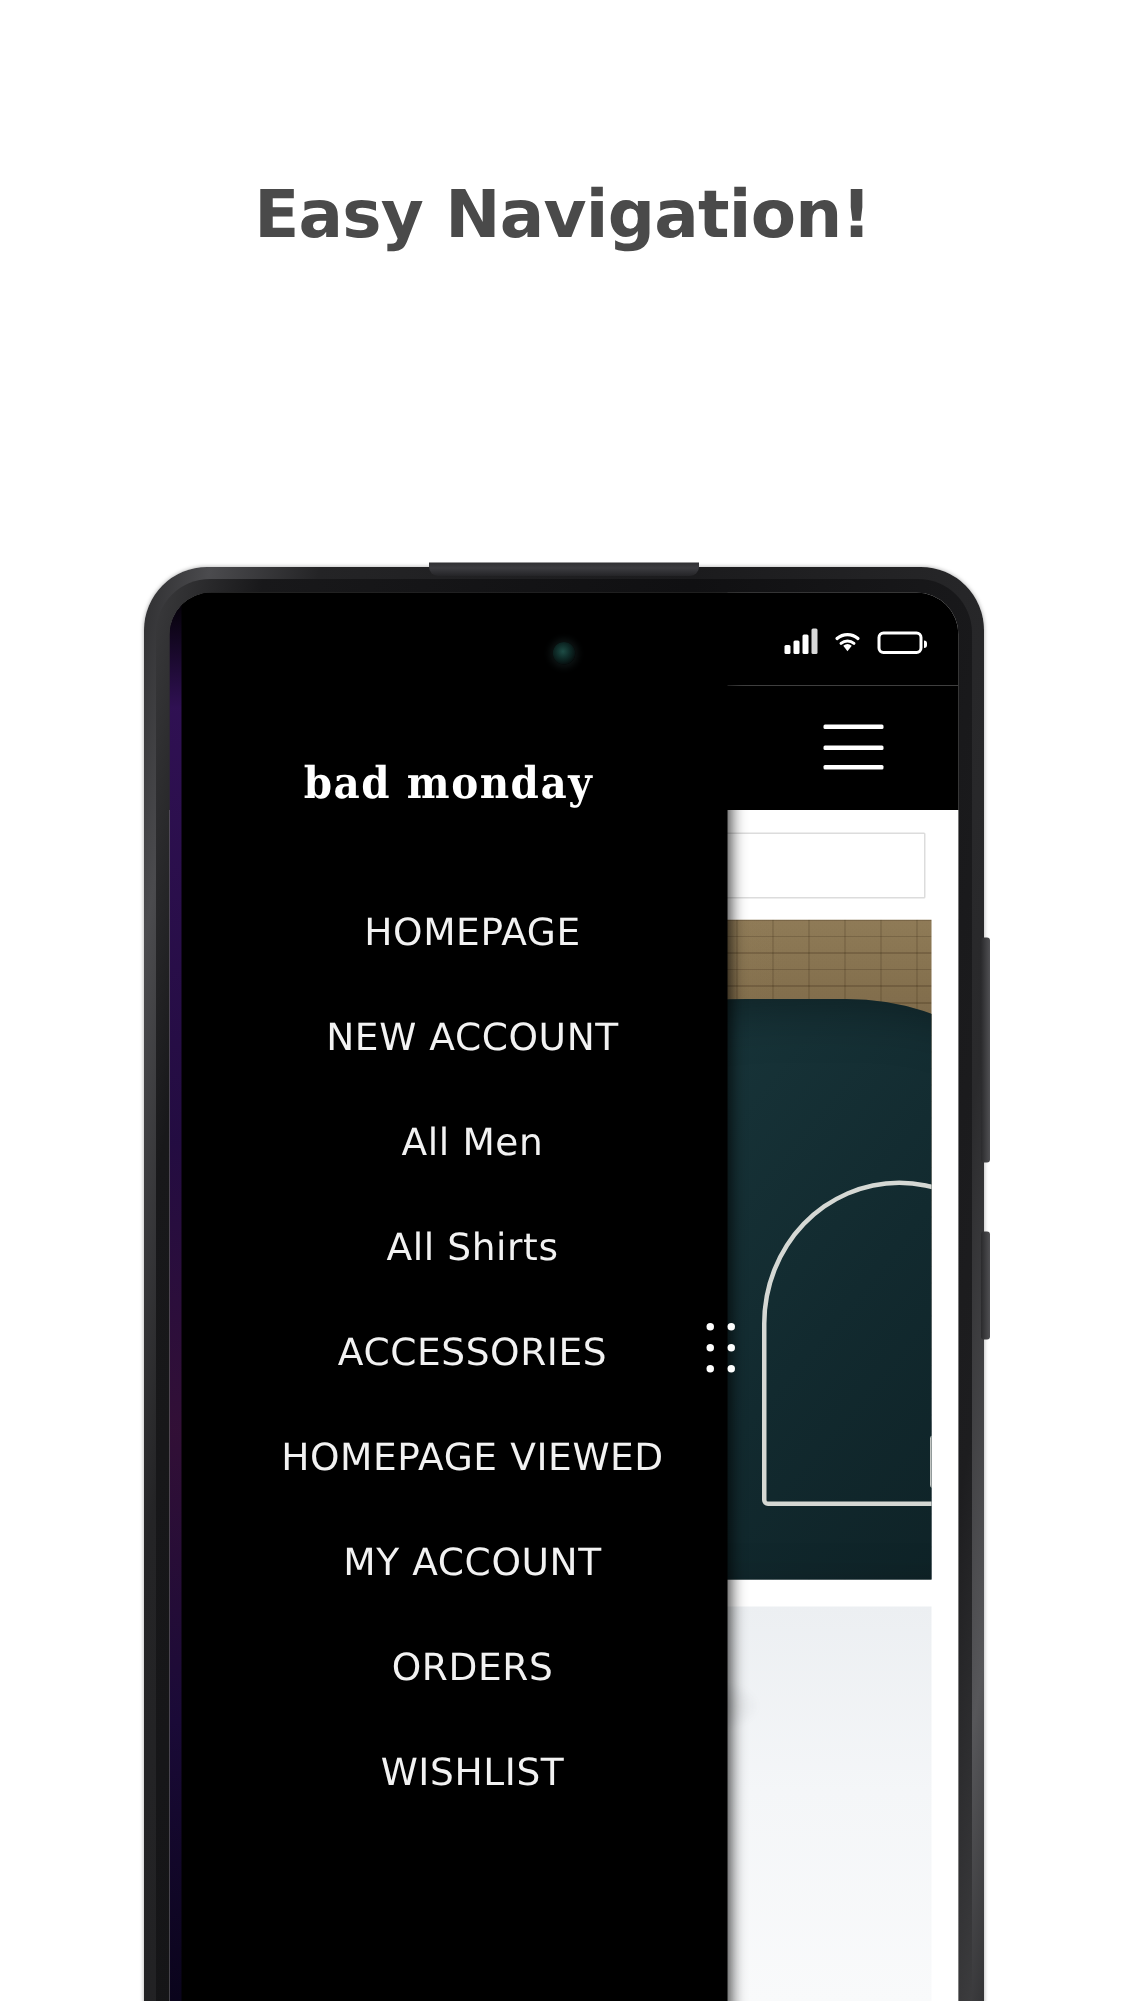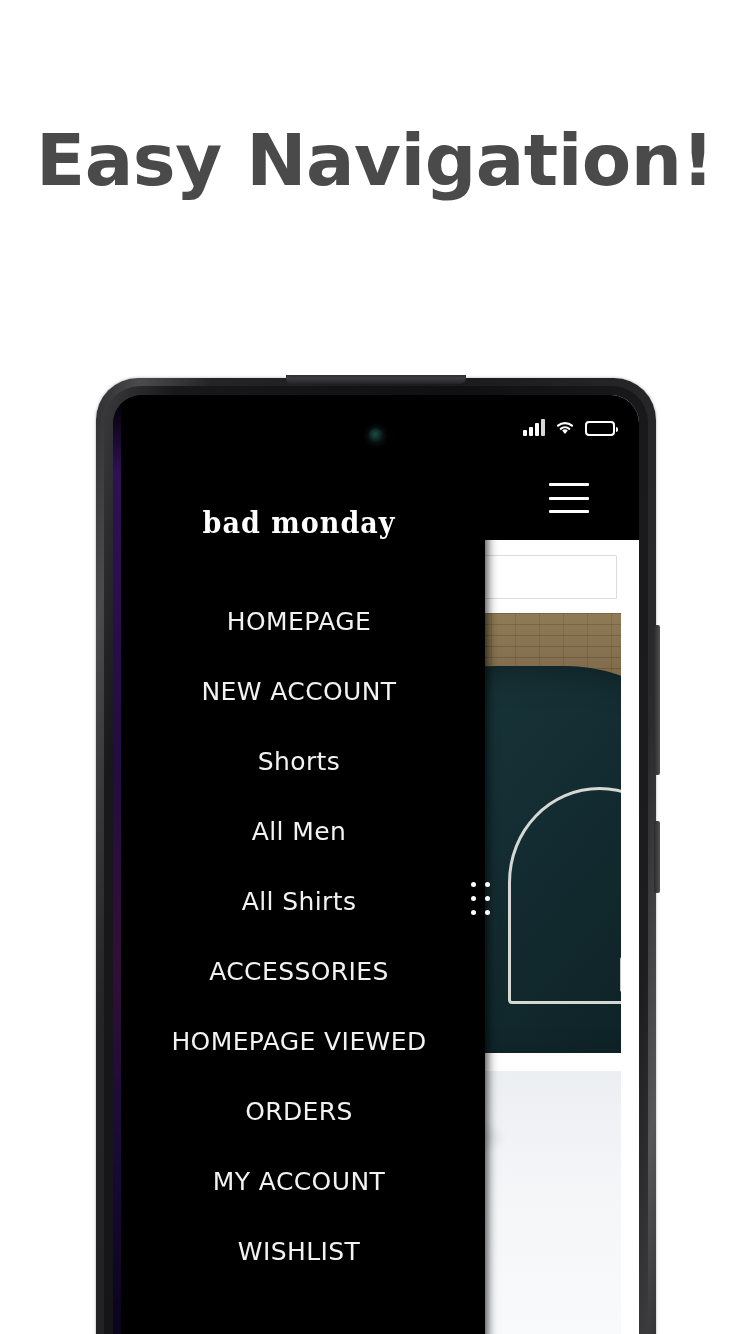--- a/index.html
+++ b/index.html
@@ -15,21 +15,21 @@
     font-family: "Liberation Sans", sans-serif;
   }
 
   
   .headline {
     position: absolute;
     top: 118px;
     left: 0;
     width: 750px;
     text-align: center;
-    font-size: 72px;
+    font-size: 44px;
     font-weight: bold;
     color: #4a4a4a;
     letter-spacing: -0.5px;
     font-family: "DejaVu Sans", sans-serif;
   }
 
   
   .phone {
     position: absolute;
     left: 96px;
@@ -409,20 +409,21 @@
     width: 100%;
     text-align: center;
     color: #f2f2f2;
     font-size: 25px;
     height: 70px;
     line-height: 70px;
     letter-spacing: 0.4px;
     cursor: pointer;
     font-family: "DejaVu Sans", sans-serif;
     font-weight: 400;
+    padding-left: 16px;
   }
 
   
   .drag-handle {
     position: absolute;
     left: 358px;
     top: 487px;
     z-index: 35;
     display: grid;
     grid-template-columns: repeat(2, 5px);
@@ -511,27 +512,26 @@
         </div>
       </div>
 
     </div>
 
     <div class="drawer">
       <div class="drawer-logo">bad monday</div>
       <div class="drawer-menu">
         <div class="menu-item">HOMEPAGE</div>
         <div class="menu-item">NEW ACCOUNT</div>
-        <div class="menu-item">Shorts</div>
         <div class="menu-item">All Men</div>
         <div class="menu-item">All Shirts</div>
         <div class="menu-item">ACCESSORIES</div>
         <div class="menu-item">HOMEPAGE VIEWED</div>
+        <div class="menu-item">MY ACCOUNT</div>
         <div class="menu-item">ORDERS</div>
-        <div class="menu-item">MY ACCOUNT</div>
         <div class="menu-item">WISHLIST</div>
       </div>
     </div>
 
     <div class="drag-handle">
       <i></i>
         <i></i>
         <i></i>
         <i></i>
         <i></i>

